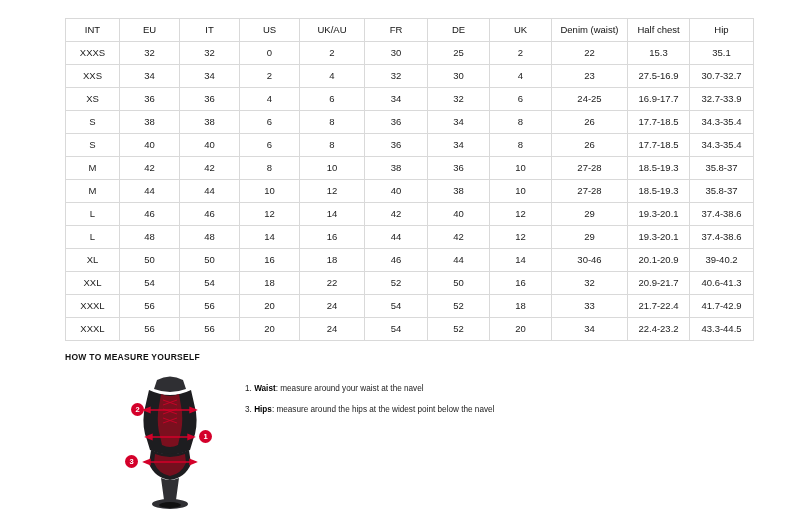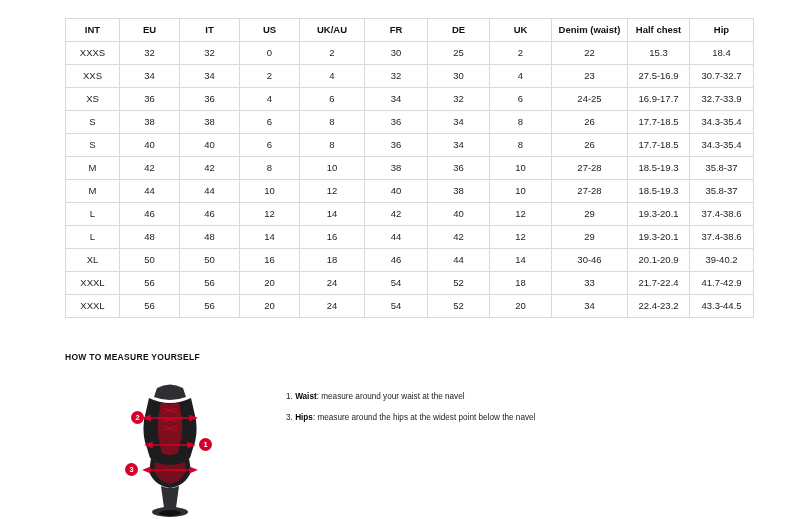--- a/index.html
+++ b/index.html
@@ -38,21 +38,21 @@
     height: 22px;
     text-align: center;
     vertical-align: middle;
     font-size: 9.5px;
     color: #222;
     font-weight: normal;
     padding: 0 2px;
     line-height: 1.1;
   }
   table.size-table thead th {
-    font-weight: bold;
+    font-weight: normal;
     color: #111;
   }
   
   col.c0 { width: 54px; }
   col.c1 { width: 60px; }
   col.c2 { width: 60px; }
   col.c3 { width: 60px; }
   col.c4 { width: 65px; }
   col.c5 { width: 63px; }
   col.c6 { width: 62px; }
@@ -66,21 +66,21 @@
     position: absolute;
     left: 65px;
     top: 352px;
     width: 700px;
   }
   .howto-title {
     font-size: 8.5px;
     font-weight: bold;
     letter-spacing: 0.3px;
     color: #111;
-    margin-bottom: 20px;
+    margin-bottom: 12px;
   }
   .howto-body {
     position: relative;
     height: 150px;
   }
   .figure-box {
     position: absolute;
     left: 40px;
     top: 0;
     width: 130px;
@@ -90,21 +90,20 @@
     position: absolute;
     left: 180px;
     top: 10px;
     width: 520px;
   }
   .step {
     font-size: 8.2px;
     color: #222;
     margin-bottom: 11px;
     line-height: 1.2;
-    margin-left: 41px;
   }
   .step .num { color: #222; }
   .step b { font-weight: bold; color: #000; }
 
   .bullet {
     position: absolute;
     width: 13px;
     height: 13px;
     border-radius: 50%;
     background: #d4002a;
@@ -155,21 +154,21 @@
           <td>XXXS</td>
           <td>32</td>
           <td>32</td>
           <td>0</td>
           <td>2</td>
           <td>30</td>
           <td>25</td>
           <td>2</td>
           <td>22</td>
           <td>15.3</td>
-          <td>18.4</td>
+          <td>35.1</td>
         </tr>
         <tr>
           <td>XXS</td>
           <td>34</td>
           <td>34</td>
           <td>2</td>
           <td>4</td>
           <td>32</td>
           <td>30</td>
           <td>4</td>
@@ -275,20 +274,33 @@
           <td>16</td>
           <td>18</td>
           <td>46</td>
           <td>44</td>
           <td>14</td>
           <td>30-46</td>
           <td>20.1-20.9</td>
           <td>39-40.2</td>
         </tr>
         <tr>
+          <td>XXL</td>
+          <td>54</td>
+          <td>54</td>
+          <td>18</td>
+          <td>22</td>
+          <td>52</td>
+          <td>50</td>
+          <td>16</td>
+          <td>32</td>
+          <td>20.9-21.7</td>
+          <td>40.6-41.3</td>
+        </tr>
+        <tr>
           <td>XXXL</td>
           <td>56</td>
           <td>56</td>
           <td>20</td>
           <td>24</td>
           <td>54</td>
           <td>52</td>
           <td>18</td>
           <td>33</td>
           <td>21.7-22.4</td>

